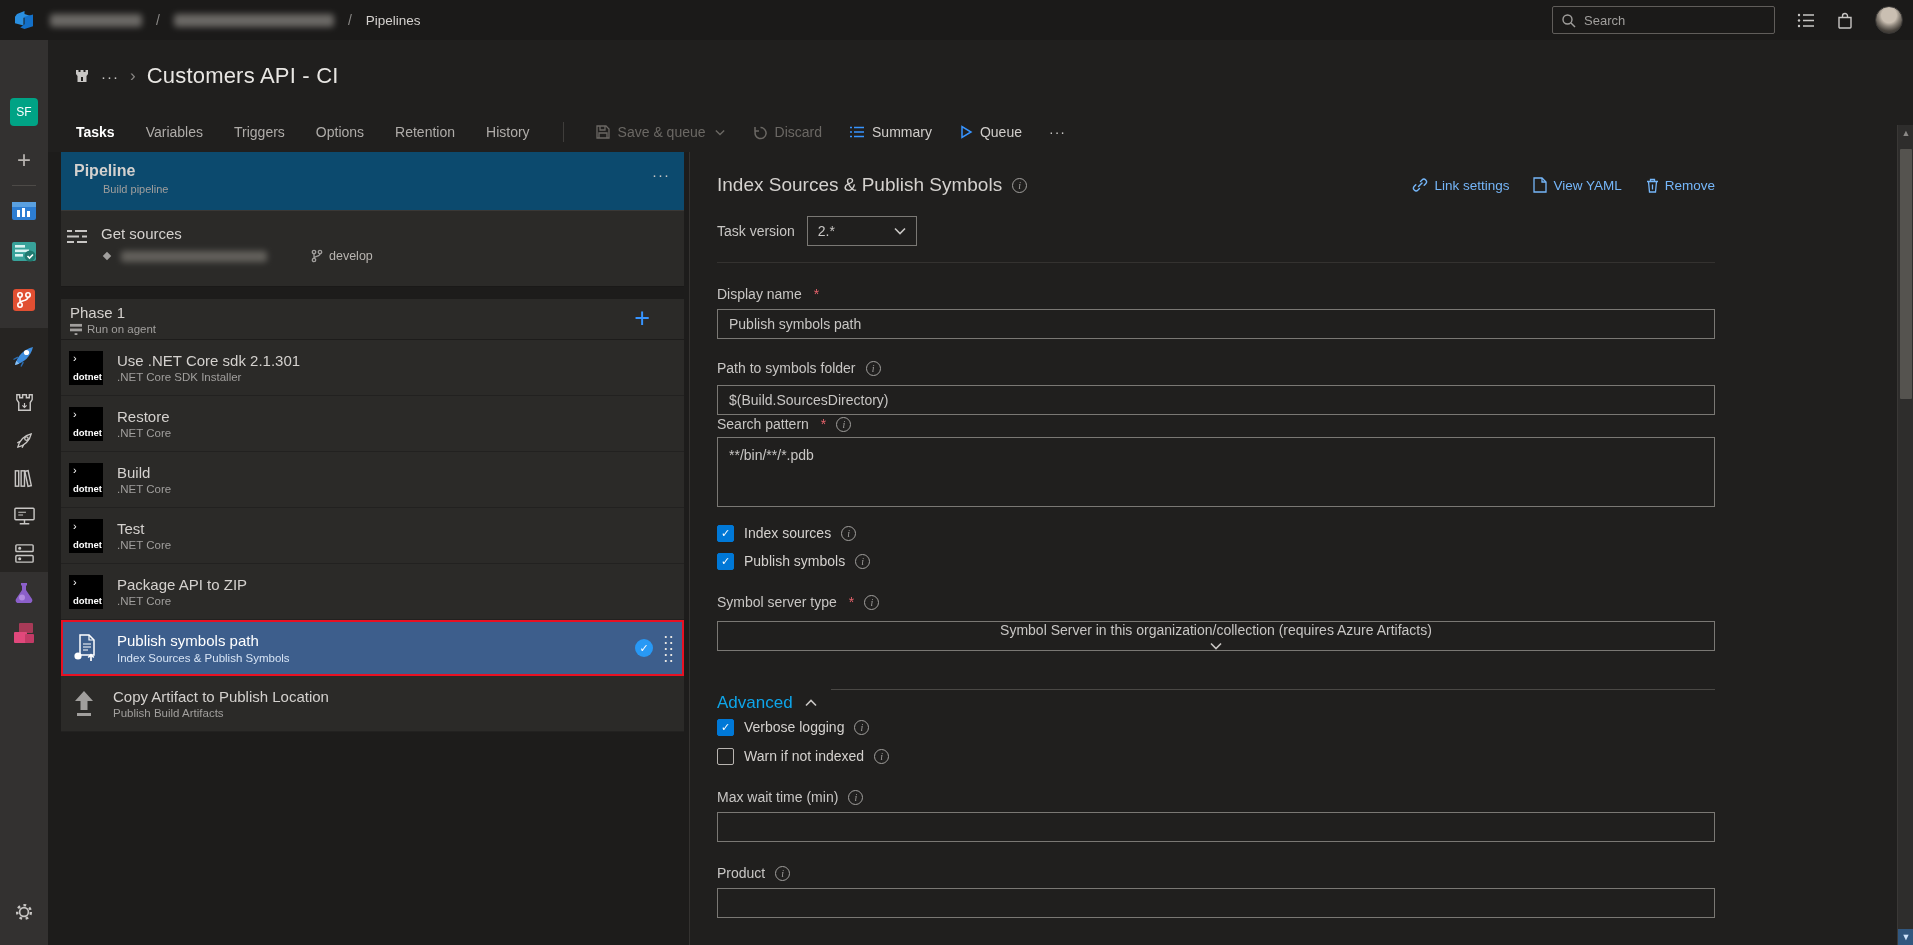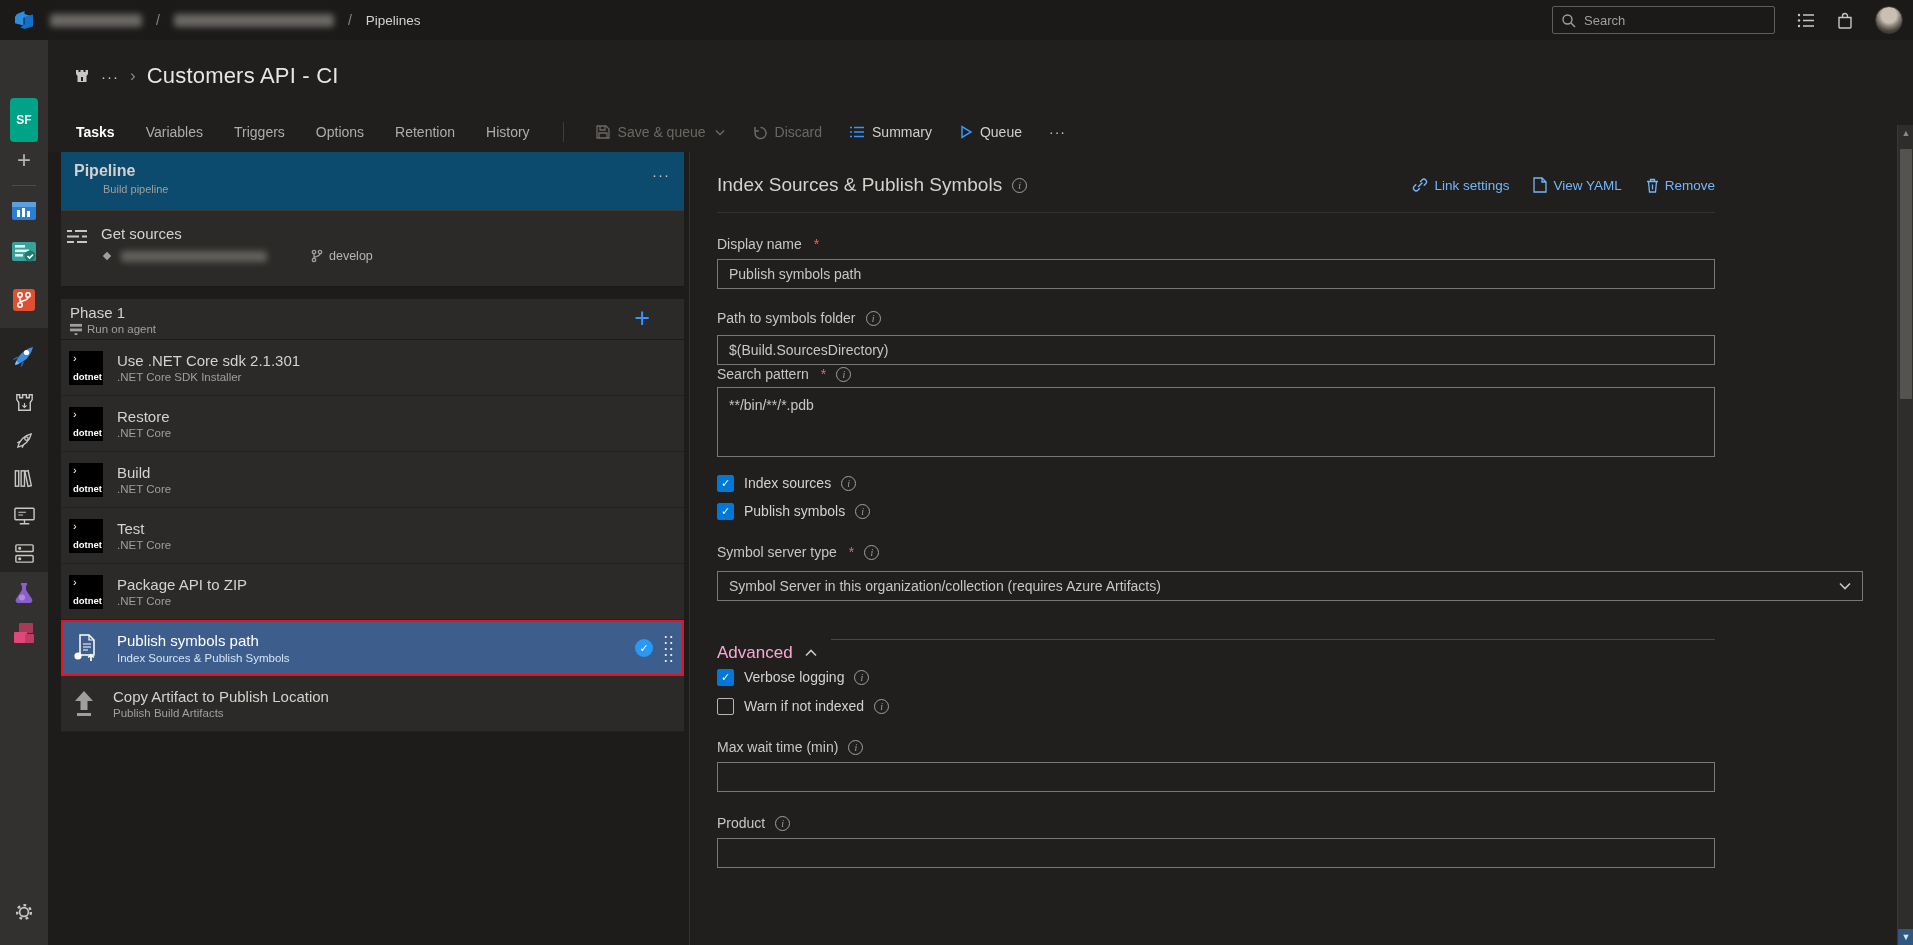--- a/index.html
+++ b/index.html
@@ -28,22 +28,22 @@
     background:radial-gradient(circle at 50% 32%, #cabfb2 0 34%, #8d857b 50%, #47423c 72%, #2e2b28);
     border:1px solid #3a3836; }
 
   
   .app { display:flex; height:905px; }
   .sidebar { width:48px; background:#333130; position:relative; flex:none; }
   .sb-item { position:absolute; left:0; width:48px; display:flex; justify-content:center;
     align-items:center; cursor:pointer; }
   .sb-group { position:absolute; left:0; top:288px; height:244px; width:48px; background:#262422; }
   .sb-divider { position:absolute; top:145px; left:12px; width:24px; height:1px; background:#4d4a47; }
-  .proj-badge { width:28px; height:44px; border-radius:4px; background:#00a385; color:#fff;
-    font-size:12px; font-weight:bold; display:flex; align-items:center; justify-content:center; }
+  .proj-badge { width:28px; height:28px; border-radius:4px; background:#00a385; color:#fff;
+    font-size:12px; font-weight:normal; display:flex; align-items:center; justify-content:center; }
   .sb-plus { color:#b8b4b0; font-size:24px; font-weight:300; }
 
   
   .main { flex:1; display:flex; flex-direction:column; position:relative; }
   .title-row { height:72px; display:flex; align-items:center; padding-left:26px; gap:11px; }
   .title-more { color:#c8c6c4; font-size:15px; letter-spacing:1px; cursor:pointer; }
   .title-chev { color:#8a8886; font-size:17px; }
   .page-title { color:#e8e6e3; font-size:22px; font-weight:400; letter-spacing:.2px; }
 
   .tab-row { height:40px; display:flex; align-items:center; padding-left:26px; gap:27px; font-size:14px; }
@@ -110,30 +110,30 @@
   .tv-row { margin-top:20px; display:flex; align-items:center; gap:12px; font-size:14px; color:#c8c6c4; }
   .tv-select { width:110px; height:30px; border:1px solid #7a7874; display:flex; align-items:center;
     justify-content:space-between; padding:0 10px; font-size:14px; cursor:pointer; background:#201f1e; }
   .form-divider { margin-top:16px; width:998px; height:1px; background:#343230; }
 
   .fld-label { display:flex; align-items:center; gap:10px; font-size:14px; color:#c8c6c4; height:18px; }
   .req { color:#e5626b; margin-left:2px; }
   .txt-input { width:998px; height:30px; border:1px solid #7a7874; background:transparent;
     color:#c8c6c4; font-size:14px; padding:0 11px; outline:none; font-family:"Liberation Sans",sans-serif; }
   textarea.txt-input { height:70px; padding:8px 11px; resize:none; line-height:1.3; }
-  .big-select { width:1146px; height:30px; border:1px solid #7a7874; display:flex; align-items:center;
-    justify-content:space-between; padding:0 11px; font-size:14px; color:#c8c6c4; cursor:pointer; }
+  .big-select { width:998px; height:30px; border:1px solid #7a7874; display:flex; align-items:center;
+    justify-content:space-between; padding:0 11px; font-size:14px; color:#c8c6c4; cursor:pointer;flex-direction:column; }
   .check-row { display:flex; align-items:center; gap:10px; height:20px; }
   .checkbox { width:17px; height:17px; border:1px solid #b8b4b0; border-radius:2px; cursor:pointer;
     display:flex; align-items:center; justify-content:center; color:#fff; font-size:11px; background:transparent; }
   .checkbox.checked { background:#0078d7; border-color:#0078d7; }
   .checkbox.checked::after { content:"✓"; }
   .check-label { font-size:14px; color:#d4d1ce; }
   .adv-row { margin-top:26px; width:998px; display:flex; align-items:center; gap:10px; height:24px; }
-  .adv-title { font-size:17px; color:#f9a8d4; display:flex; align-items:center; gap:12px; cursor:pointer;margin-top:28px; }
+  .adv-title { font-size:17px; color:#0ea5e9; display:flex; align-items:center; gap:12px; cursor:pointer;margin-top:28px; }
   .adv-rule { flex:1; height:1px; background:#4a4845; margin-left:4px; }
   .info { width:15px; height:15px; border:1px solid #a19f9d; border-radius:50%; flex:none;
     display:flex; align-items:center; justify-content:center; color:#a19f9d;
     font-size:10px; font-family:"Liberation Serif",serif; font-style:italic; cursor:pointer; }
   .info::after { content:"i"; }.mt22{margin-top:22px}.mt20{margin-top:20px}.mt18{}
   .mt16{margin-top:16px}.mt12{margin-top:12px}.mt10{margin-top:10px}
   .mt9{margin-top:9px}.mt8{margin-top:8px}.mt6{margin-top:6px}.mt4{margin-top:4px}
 
   
   .scrollbar { position:absolute; right:0; top:125px; width:16px; height:820px;
@@ -533,20 +533,29 @@
             </span>
             <span class="rp-link">
               <svg width="13" height="15" viewBox="0 0 13 15" fill="none" stroke="#75b6f9" stroke-width="1.3">
                   <path d="M1 3.5h11M4.5 3.5v-2h4v2M2.5 3.5l1 10.5h6l1-10.5M6.5 6.5v5"></path>
                 </svg>
               <span>Remove</span>
             </span>
           </span>
         </div>
 
+        <div class="tv-row">
+          <span>Task version</span>
+          <span class="tv-select">
+            <span>2.*</span>
+            <svg width="12" height="8" viewBox="0 0 12 8" fill="none" stroke="#c8c6c4" stroke-width="1.6">
+                <path d="M1 1.5l5 5 5-5"></path>
+              </svg>
+          </span>
+        </div>
         <div class="form-divider"></div>
 
         <div class="fld-label mt22">
           <span>Display name</span>
             <span class="req">*</span>
         </div>
         <input class="txt-input mt6" value="Publish symbols path" style="">
 
         <div class="fld-label mt20">
           <span>Path to symbols folder</span>

